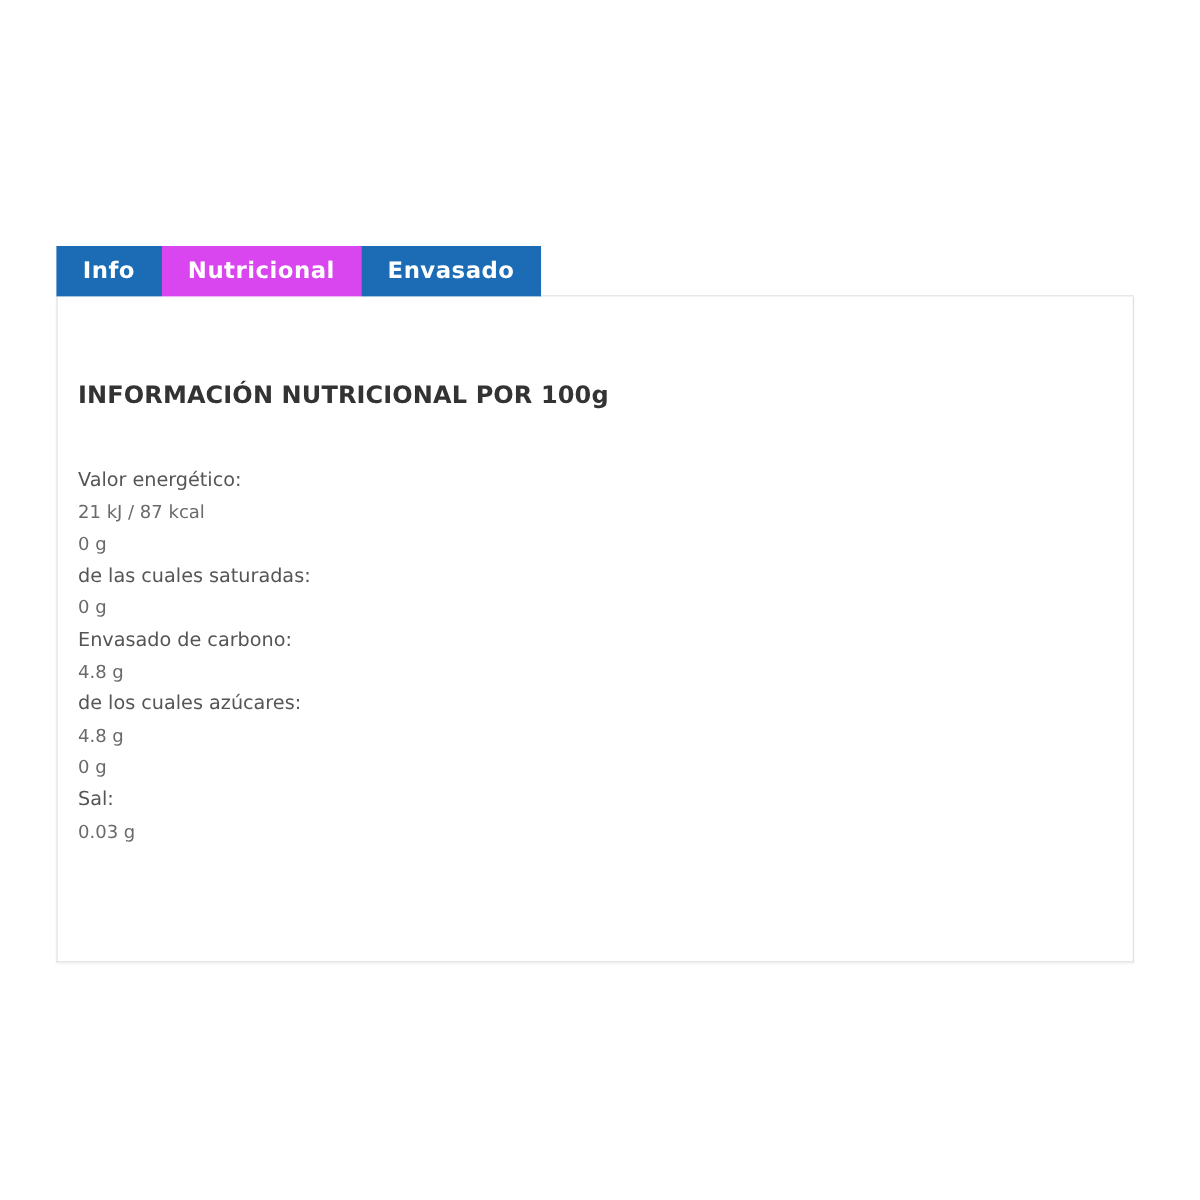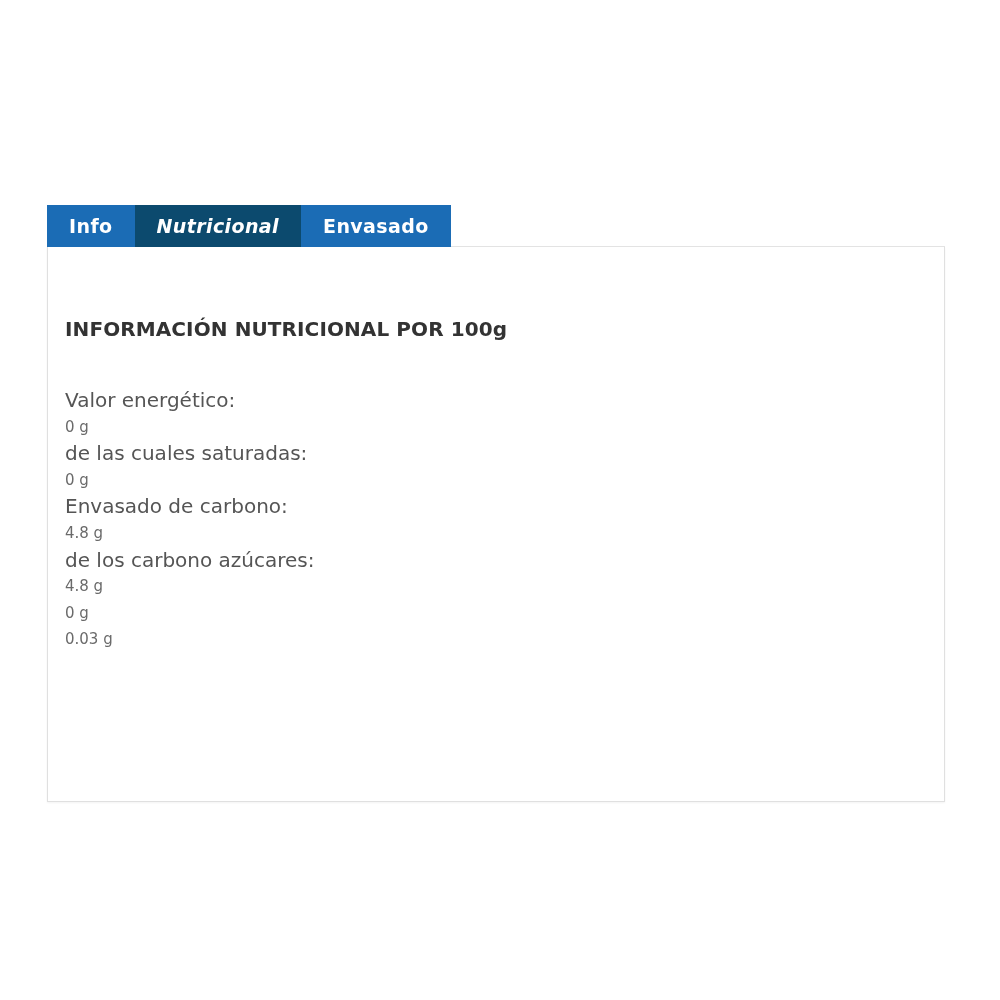--- a/index.html
+++ b/index.html
@@ -49,22 +49,21 @@
     font-weight: bold;
     font-size: 19px;
     letter-spacing: 0.4px;
     background: #1b6cb5;
     cursor: pointer;
     user-select: none;
     white-space: nowrap;
   }
 
   .tab.active {
-    background: #0c4a6e;
-    font-style: italic;
+    background: #d946ef;
   }
 
   .tabbar-filler {
     flex: 1 1 auto;
     background: #ffffff;
     border-bottom: 1px solid #e3e3e3;
   }
 
   
   .content-card {
@@ -94,21 +93,21 @@
   }
 
   .nutri-item {
     margin: 0;
     padding: 0;
   }
 
   .nutri-label {
     display: block;
     font-family: "DejaVu Sans", sans-serif;
-    font-size: 20px;
+    font-size: 16px;
     color: #555555;
     line-height: 26.6px;
   }
 
   .nutri-value {
     display: block;
     font-family: "DejaVu Sans", sans-serif;
     font-size: 15px;
     color: #6a6a6a;
     line-height: 26.6px;
@@ -135,46 +134,48 @@
     </div>
 
     <div class="content-card">
 
       <h2 class="section-title">INFORMACIÓN NUTRICIONAL POR 100g</h2>
 
       <ul class="nutri-list">
 
         <li class="nutri-item">
           <span class="nutri-label">Valor energético:</span>
+          <span class="nutri-value">21 kJ / 87 kcal</span>
         </li>
 
         <li class="nutri-item">
           <span class="nutri-value">0 g</span>
         </li>
 
         <li class="nutri-item">
           <span class="nutri-label">de las cuales saturadas:</span>
           <span class="nutri-value">0 g</span>
         </li>
 
         <li class="nutri-item">
           <span class="nutri-label">Envasado de carbono:</span>
           <span class="nutri-value">4.8 g</span>
         </li>
 
         <li class="nutri-item">
-          <span class="nutri-label">de los carbono azúcares:</span>
+          <span class="nutri-label">de los cuales azúcares:</span>
           <span class="nutri-value">4.8 g</span>
         </li>
 
         <li class="nutri-item">
           <span class="nutri-value">0 g</span>
         </li>
 
         <li class="nutri-item">
+          <span class="nutri-label">Sal:</span>
           <span class="nutri-value">0.03 g</span>
         </li>
 
       </ul>
 
     </div>
 
   </div>
 
 </div>

